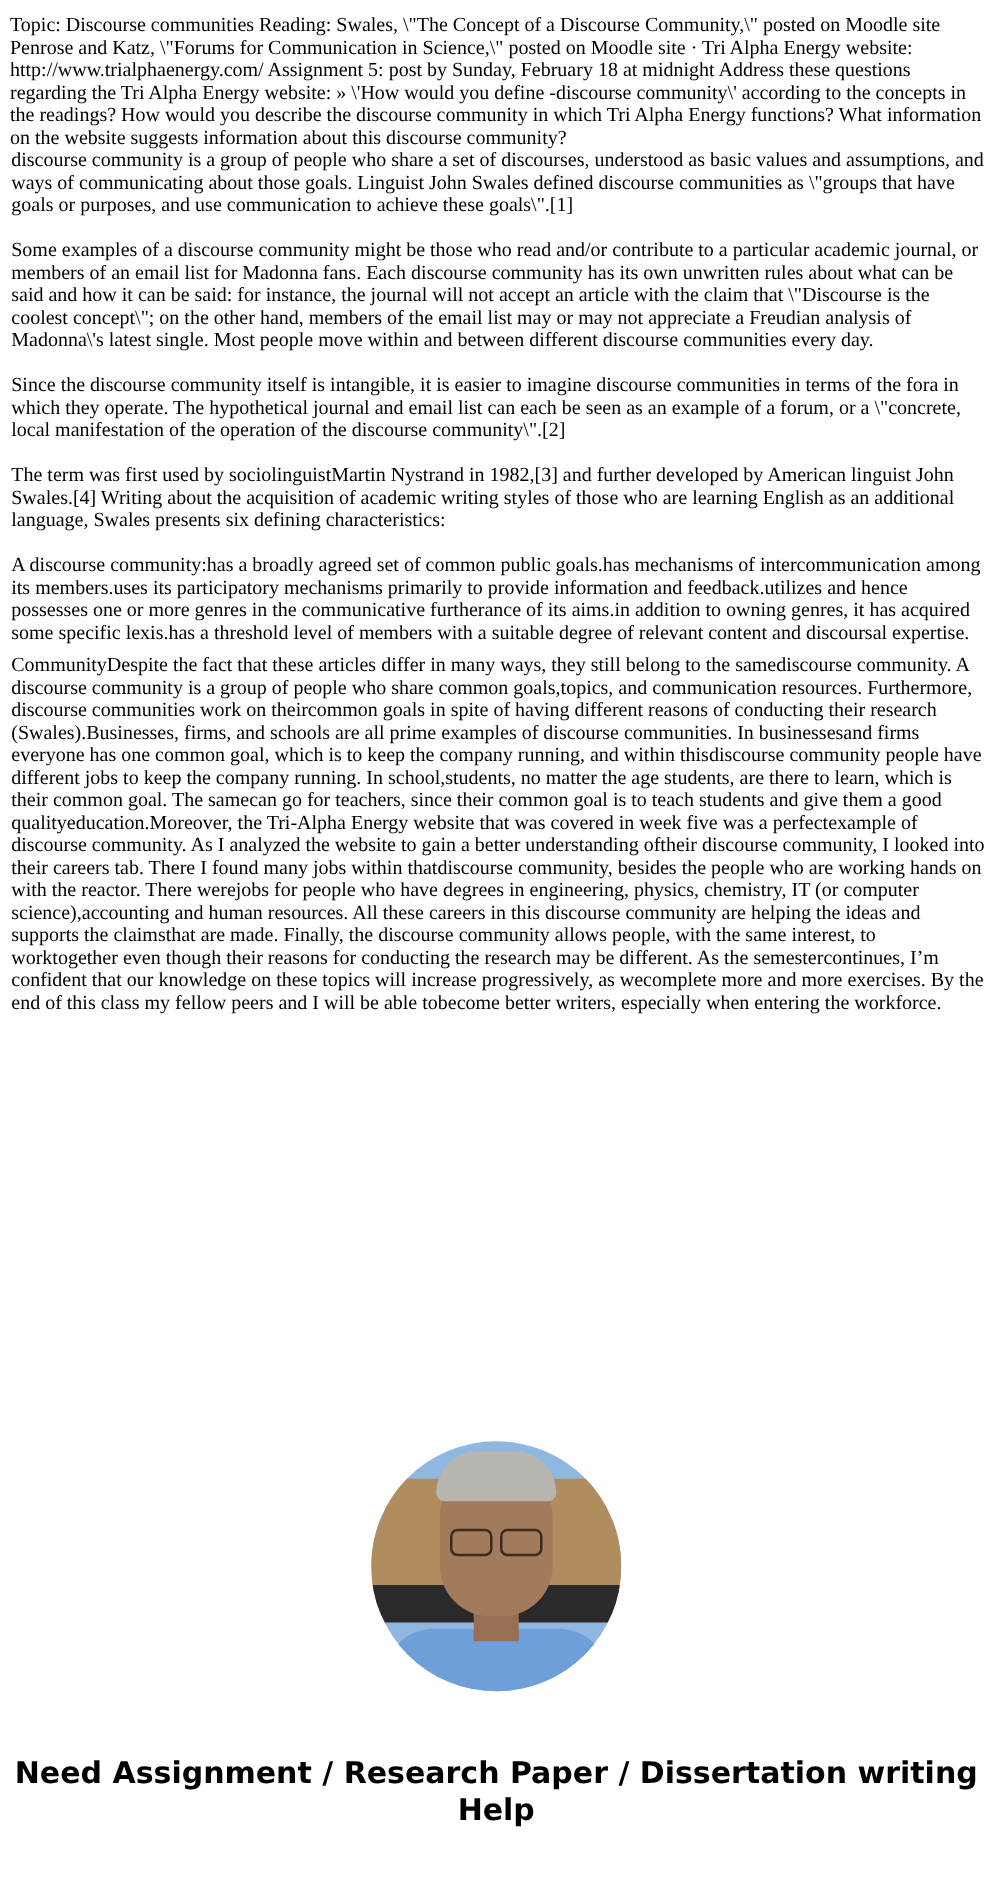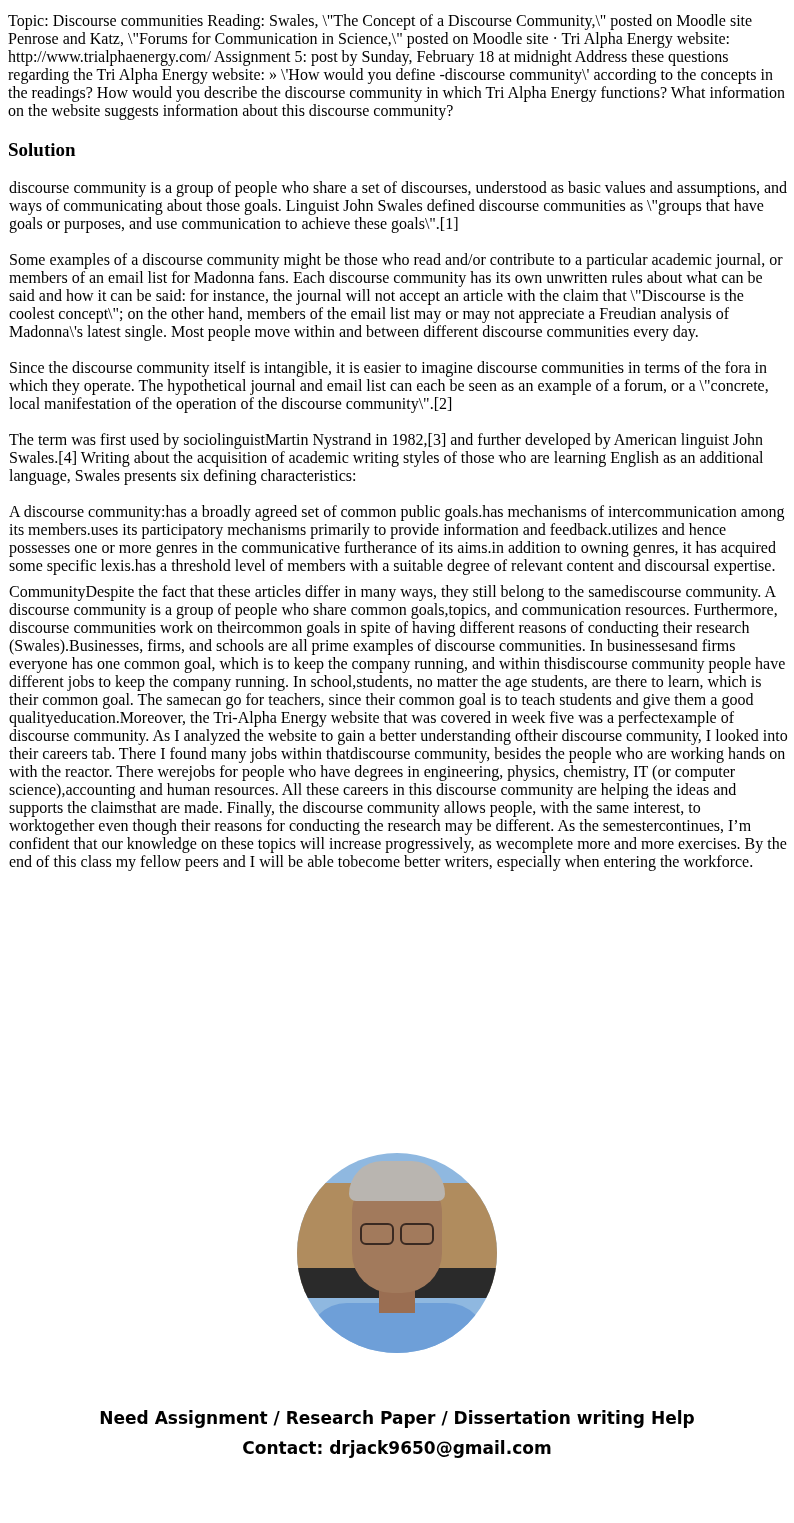--- a/index.html
+++ b/index.html
@@ -28,29 +28,28 @@
   .avatar .bg-wall { position: absolute; left: 0; top: 30px; width: 200px; height: 110px; background: #b08c5e; }
   .avatar .bg-dark { position: absolute; left: 0; top: 115px; width: 200px; height: 30px; background: #2a2a2a; }
   .avatar .shirt { position: absolute; left: 10px; top: 150px; width: 180px; height: 80px; background: #6e9fd8; border-radius: 40px 40px 0 0; }
   .avatar .neck { position: absolute; left: 82px; top: 130px; width: 36px; height: 30px; background: #9a6e52; }
   .avatar .head { position: absolute; left: 55px; top: 15px; width: 90px; height: 125px; background: #a27a5c; border-radius: 45px 45px 40px 40px; }
   .avatar .hair { position: absolute; left: 52px; top: 8px; width: 96px; height: 40px; background: #b9b5b0; border-radius: 48px 48px 10px 10px; }
   .avatar .glasses-l { position: absolute; left: 63px; top: 70px; width: 30px; height: 18px; border: 2px solid #3a2a22; border-radius: 6px; }
   .avatar .glasses-r { position: absolute; left: 103px; top: 70px; width: 30px; height: 18px; border: 2px solid #3a2a22; border-radius: 6px; }
   .promo {
     position: absolute; left: 0; top: 1403px; width: 794px; text-align: center;
-    font-family: "DejaVu Sans", sans-serif; font-weight: bold; font-size: 17px; line-height: 30px;
+    font-family: "DejaVu Sans", sans-serif; font-weight: bold; font-size: 24px; line-height: 30px;
   }
 </style>
 </head>
 <body>
 
 <div class="content">
   <p class="question">Topic: Discourse communities Reading: Swales, \"The Concept of a Discourse Community,\" posted on Moodle site Penrose and Katz, \"Forums for Communication in Science,\" posted on Moodle site · Tri Alpha Energy website: http://www.trialphaenergy.com/ Assignment 5: post by Sunday, February 18 at midnight Address these questions regarding the Tri Alpha Energy website: » \'How would you define -discourse community\' according to the concepts in the readings? How would you describe the discourse community in which Tri Alpha Energy functions? What information on the website suggests information about this discourse community?</p>
-  <h3 class="solution-heading">Solution</h3>
   <p class="answer-para">discourse community is a group of people who share a set of discourses, understood as basic values and assumptions, and ways of communicating about those goals. Linguist John Swales defined discourse communities as \"groups that have goals or purposes, and use communication to achieve these goals\".[1]</p>
   <p class="answer-para">Some examples of a discourse community might be those who read and/or contribute to a particular academic journal, or members of an email list for Madonna fans. Each discourse community has its own unwritten rules about what can be said and how it can be said: for instance, the journal will not accept an article with the claim that \"Discourse is the coolest concept\"; on the other hand, members of the email list may or may not appreciate a Freudian analysis of Madonna\'s latest single. Most people move within and between different discourse communities every day.</p>
   <p class="answer-para">Since the discourse community itself is intangible, it is easier to imagine discourse communities in terms of the fora in which they operate. The hypothetical journal and email list can each be seen as an example of a forum, or a \"concrete, local manifestation of the operation of the discourse community\".[2]</p>
   <p class="answer-para">The term was first used by sociolinguistMartin Nystrand in 1982,[3] and further developed by American linguist John Swales.[4] Writing about the acquisition of academic writing styles of those who are learning English as an additional language, Swales presents six defining characteristics:</p>
   <p class="answer-para tight">A discourse community:has a broadly agreed set of common public goals.has mechanisms of intercommunication among its members.uses its participatory mechanisms primarily to provide information and feedback.utilizes and hence possesses one or more genres in the communicative furtherance of its aims.in addition to owning genres, it has acquired some specific lexis.has a threshold level of members with a suitable degree of relevant content and discoursal expertise.</p>
   <p class="answer-para">CommunityDespite the fact that these articles differ in many ways, they still belong to the samediscourse community. A discourse community is a group of people who share common goals,topics, and communication resources. Furthermore, discourse communities work on theircommon goals in spite of having different reasons of conducting their research (Swales).Businesses, firms, and schools are all prime examples of discourse communities. In businessesand firms everyone has one common goal, which is to keep the company running, and within thisdiscourse community people have different jobs to keep the company running. In school,students, no matter the age students, are there to learn, which is their common goal. The samecan go for teachers, since their common goal is to teach students and give them a good qualityeducation.Moreover, the Tri-Alpha Energy website that was covered in week five was a perfectexample of discourse community. As I analyzed the website to gain a better understanding oftheir discourse community, I looked into their careers tab. There I found many jobs within thatdiscourse community, besides the people who are working hands on with the reactor. There werejobs for people who have degrees in engineering, physics, chemistry, IT (or computer science),accounting and human resources. All these careers in this discourse community are helping the ideas and supports the claimsthat are made. Finally, the discourse community allows people, with the same interest, to worktogether even though their reasons for conducting the research may be different. As the semestercontinues, I’m confident that our knowledge on these topics will increase progressively, as wecomplete more and more exercises. By the end of this class my fellow peers and I will be able tobecome better writers, especially when entering the workforce.</p>
 </div>
 
 <div class="avatar">
   <div class="bg-wall"></div>
@@ -58,14 +57,13 @@
   <div class="shirt"></div>
   <div class="neck"></div>
   <div class="head"></div>
   <div class="hair"></div>
   <div class="glasses-l"></div>
   <div class="glasses-r"></div>
 </div>
 
 <div class="promo">
   <div>Need Assignment / Research Paper / Dissertation writing Help</div>
-  <div>Contact: drjack9650@gmail.com</div>
 </div>
 
 </body></html>

